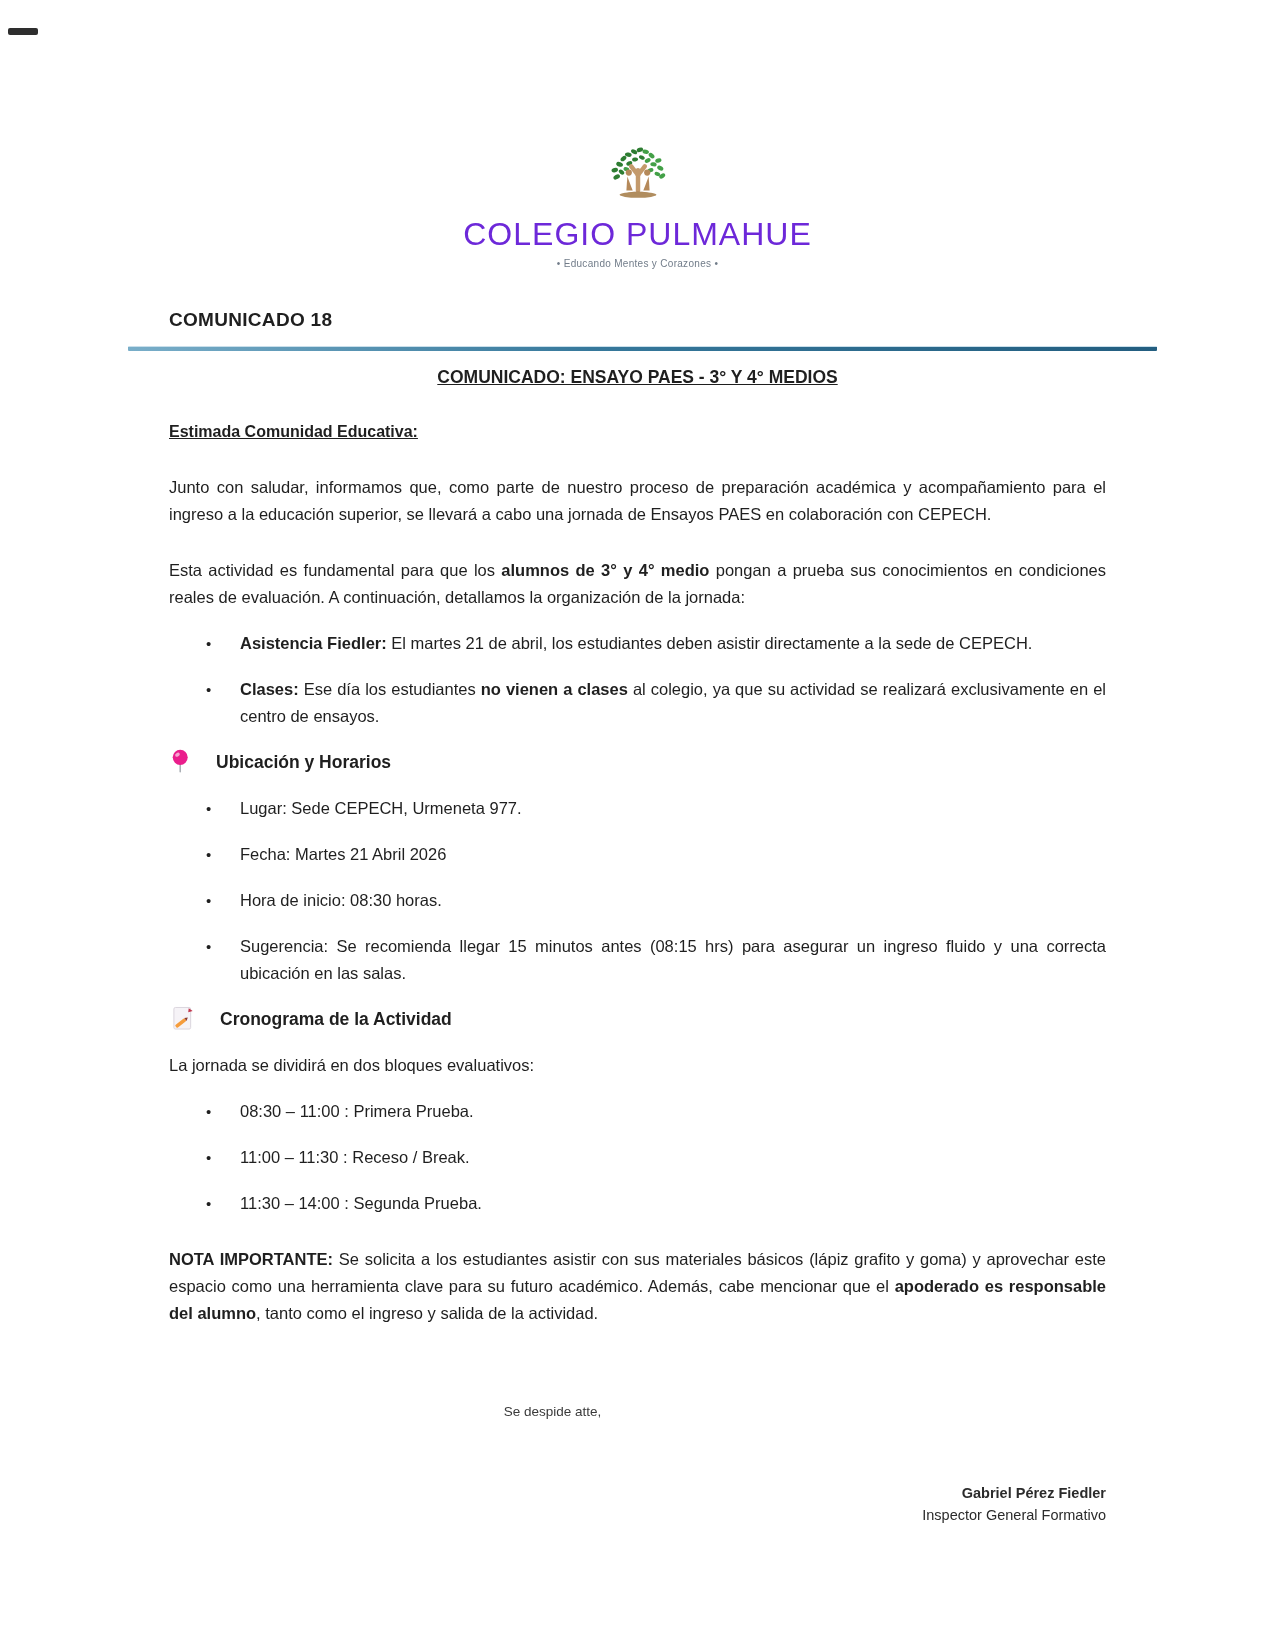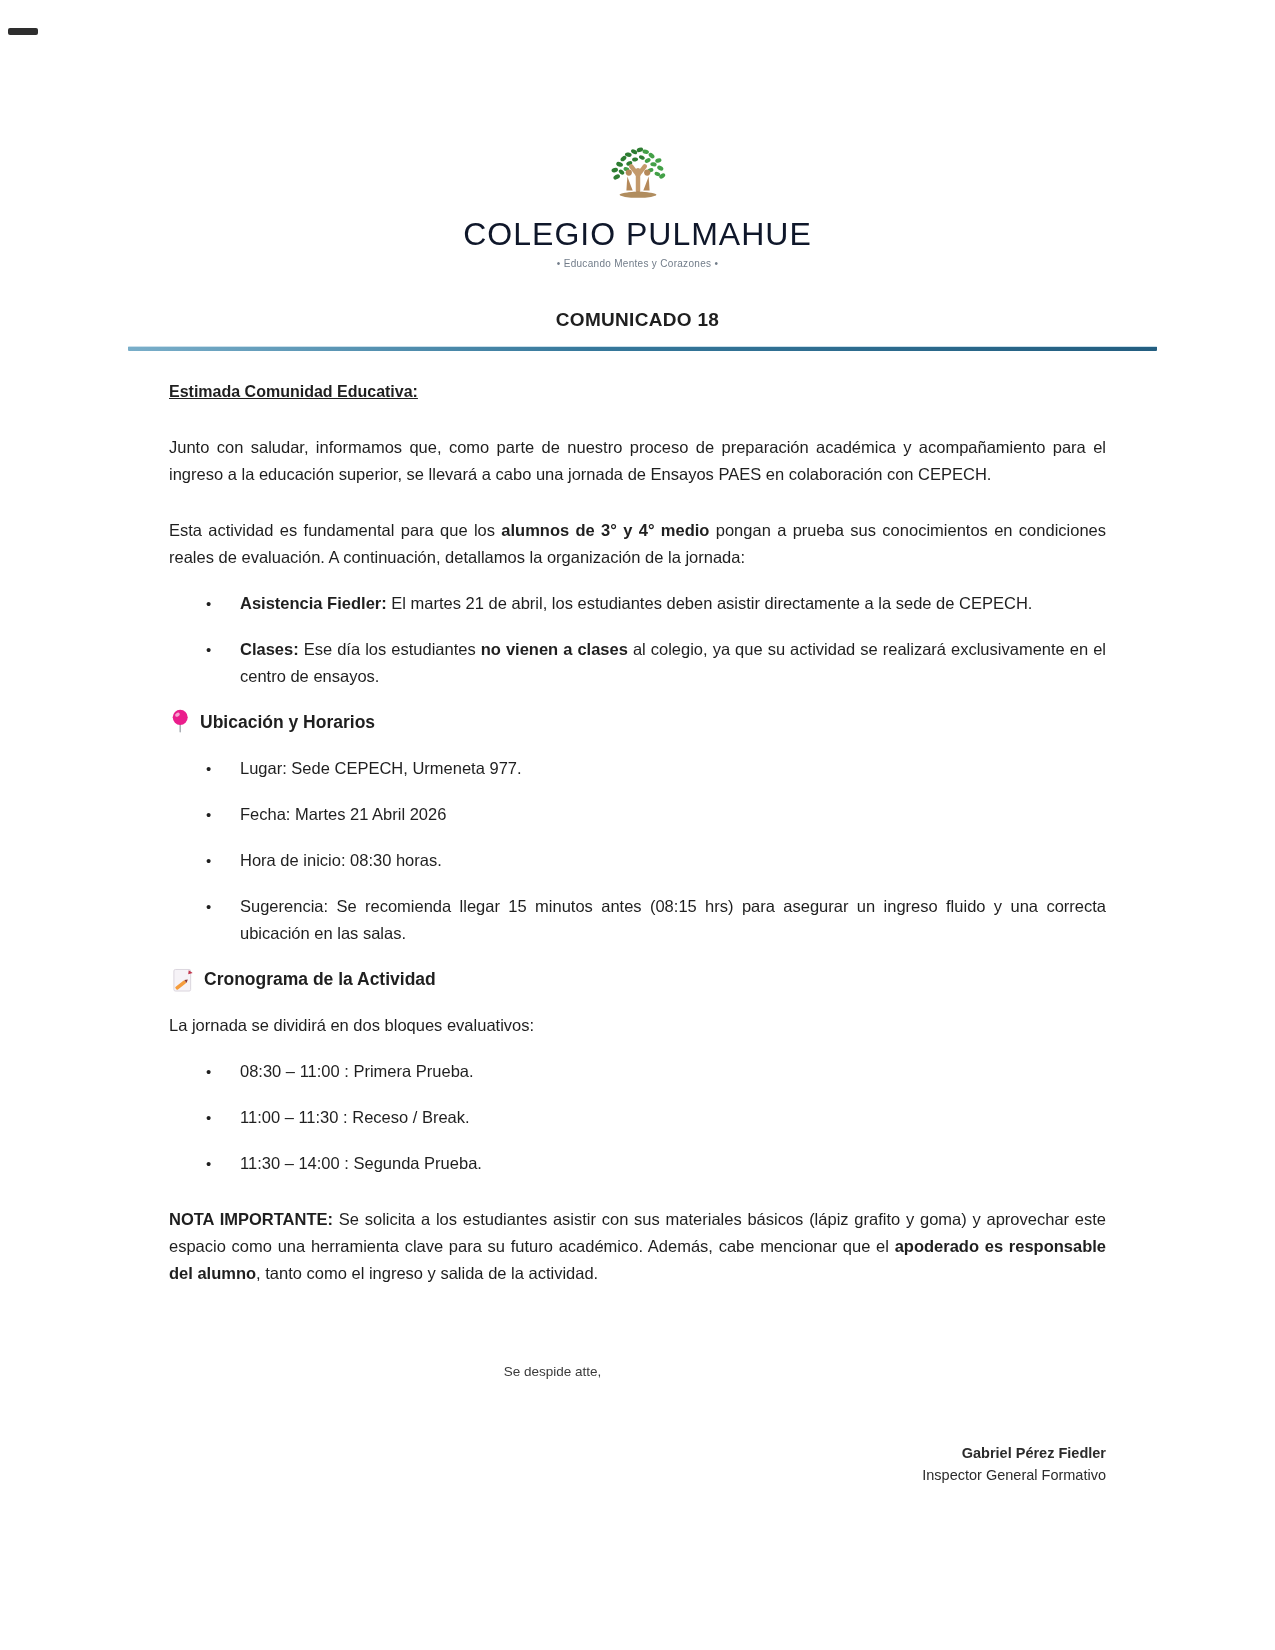--- a/index.html
+++ b/index.html
@@ -10,35 +10,35 @@
     padding:143px 169px 0 169px;
     font-family:"Liberation Sans","DejaVu Sans",sans-serif;
     color:#1f1f1f;
     font-size:16.5px;
     line-height:27px;
     overflow:hidden;
     background:#ffffff;
   }
   .artifact{position:absolute;left:8px;top:28px;width:30px;height:7px;background:#2e2e2e;border-radius:2px;}
   .logo-block{text-align:center;}
-  .school-name{font-size:32px;line-height:34px;color:#0f172a;letter-spacing:1px;margin-top:2px;}
+  .school-name{font-size:32px;line-height:34px;color:#6d28d9;letter-spacing:1px;margin-top:2px;}
   .tagline{font-size:10px;line-height:17px;color:#717c89;margin-top:4px;letter-spacing:.3px;}
-  .doc-number{margin-top:34px;text-align:center;font-weight:700;font-size:19px;letter-spacing:.3px;}
+  .doc-number{margin-top:34px;text-align:left;font-weight:700;font-size:19px;letter-spacing:.3px;}
   .divider{position:relative;left:-41px;width:1029px;height:4px;margin-top:13px;
     background:linear-gradient(90deg,#79aec9 0%,#36789b 45%,#235e80 100%);
     border-top:1px solid #c9dfeb;border-radius:1px;}
   .subject{margin-top:13px;text-align:center;font-weight:700;font-size:17.5px;text-decoration:underline;}
   .greeting{margin-top:27px;font-weight:700;font-size:16px;text-decoration:underline;margin-bottom:19px;}
   p{margin:0 0 19px 0;}
   .just{text-align:justify;margin-top:29px;}
   b{font-weight:700;}
   .li{position:relative;padding-left:71px;margin-bottom:19px;}
   .dot{position:absolute;left:37px;top:0;font-size:15px;}
   .li-t{display:block;text-align:justify;}
-  .sec{display:flex;align-items:flex-end;gap:10px;font-weight:700;font-size:17.5px;margin:0 0 19px 0;padding-left:2px;}
+  .sec{display:flex;align-items:flex-start;gap:26px;font-weight:700;font-size:17.5px;margin:0 0 19px 0;padding-left:2px;}
   .icon{display:inline-flex;flex:0 0 auto;}
   .closing{margin-top:77px;text-align:center;position:relative;left:-85px;font-size:13.5px;line-height:16px;color:#3a3a3a;margin-bottom:0;}
   .sig{margin-top:62px;text-align:right;font-size:14.5px;line-height:22px;color:#2b2b2b;}
   .sig-name{font-weight:700;}
 </style>
 </head>
 <body>
 
 <div class="page">
 
@@ -88,20 +88,21 @@
       </svg>
     </span>
     <div class="school-name">COLEGIO PULMAHUE</div>
     <div class="tagline">• Educando Mentes y Corazones •</div>
   </header>
 
   <div class="doc-number">COMUNICADO 18</div>
 
   <div class="divider"></div>
 
+  <div class="subject">COMUNICADO: ENSAYO PAES - 3° Y 4° MEDIOS</div>
 
   <div class="greeting">Estimada Comunidad Educativa:</div>
 
   <p class="just">Junto con saludar, informamos que, como parte de nuestro proceso de preparación académica y acompañamiento para el ingreso a la educación superior, se llevará a cabo una jornada de Ensayos PAES en colaboración con CEPECH.</p>
 
   <p class="just"><span>Esta actividad es fundamental para que los </span><b>alumnos de 3° y 4° medio</b><span> pongan a prueba sus conocimientos en condiciones reales de evaluación. A continuación, detallamos la organización de la jornada:</span></p>
 
   <div class="li">
     <span class="dot">•</span>
     <span class="li-t"><b>Asistencia Fiedler:</b><span> El martes 21 de abril, los estudiantes deben asistir directamente a la sede de CEPECH.</span></span>

